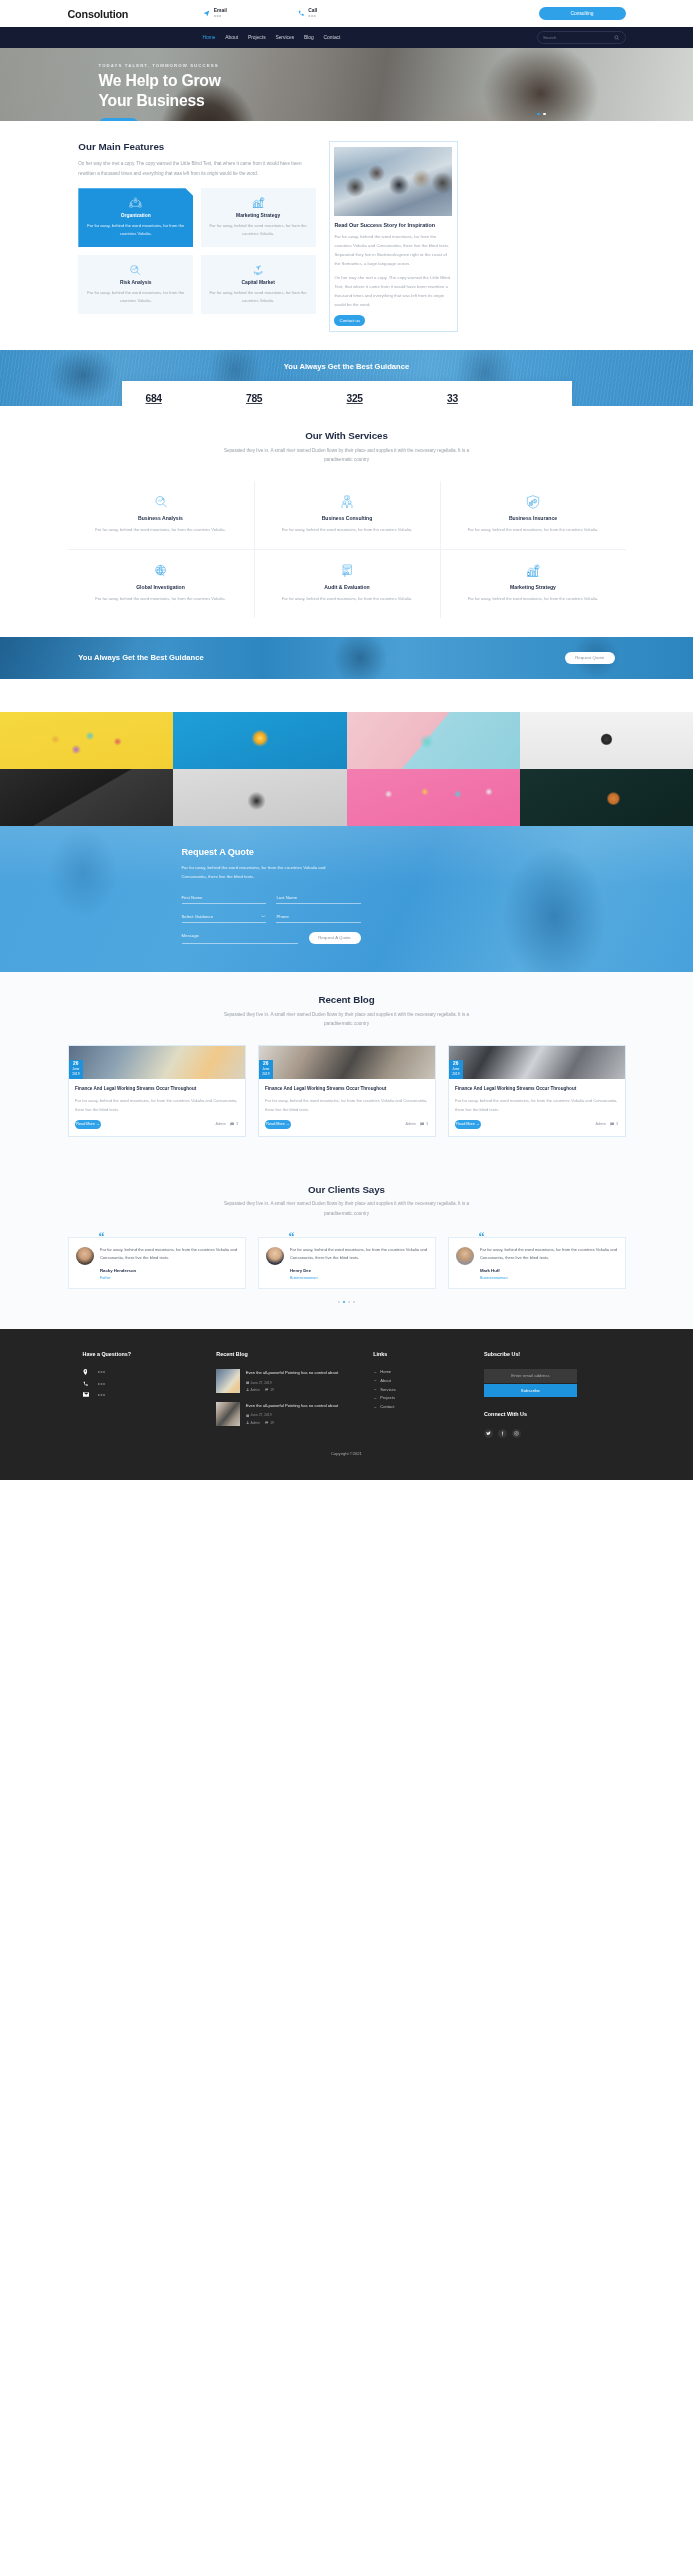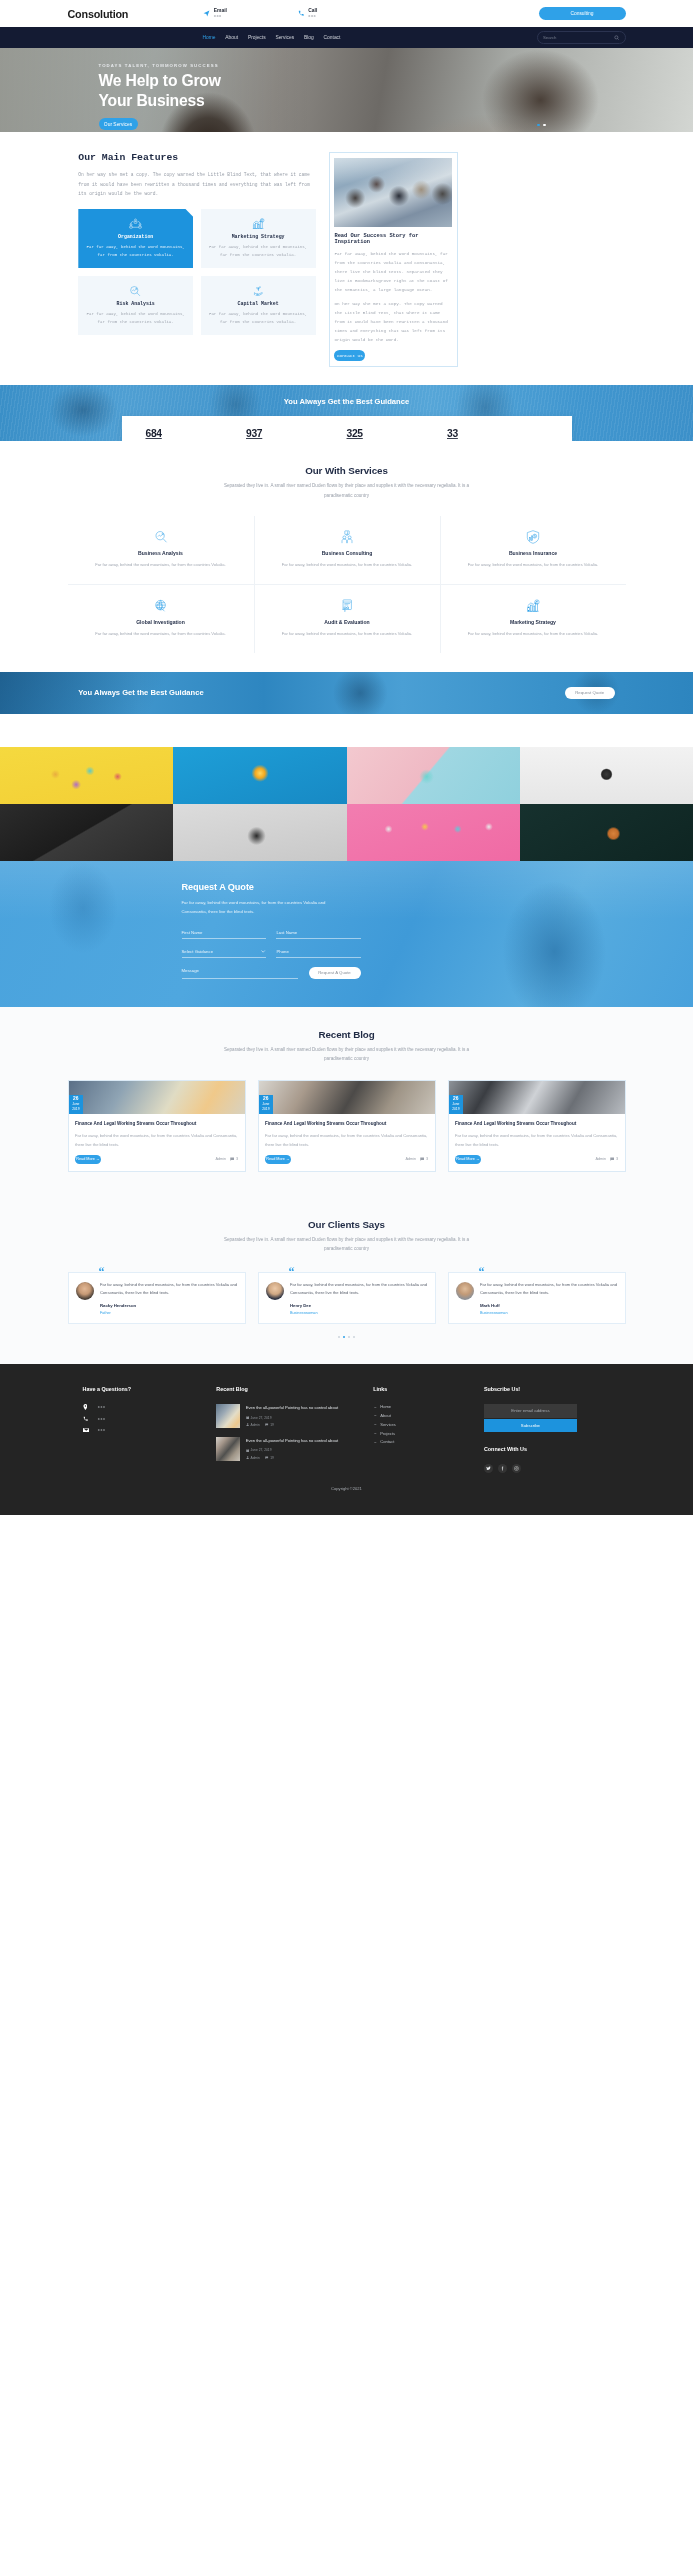--- a/index.html
+++ b/index.html
@@ -43,21 +43,21 @@
   .nav-spacer { flex:1; }
   .nav-search {
     width:89px; height:13px; border:0.5px solid #2b3350; border-radius:6.5px;
     display:flex; align-items:center; padding:0 5.4px; justify-content:space-between;
   }
   .nav-search .ph { font-size:4.3px; color:#747b8c; }
   .nav-search .mg { font-size:4.9px; color:#9aa1b0; }
 
   
   .hero {
-    height:84px; position:relative; overflow:hidden;
+    height:73px; position:relative; overflow:hidden;
     background:linear-gradient(100deg,#c9ccc4 0%,#b6bcb8 22%,#8d8a85 40%,#6d6a66 55%,#a5a8a4 72%,#d3d6d2 100%);
   }
   .hero:before{
     content:""; position:absolute; inset:0;
     background:
       radial-gradient(ellipse 70px 81px at 30% 120%, #2a2019 0%, rgba(42,32,25,.75) 38%, rgba(42,32,25,0) 70%),
       radial-gradient(ellipse 81px 70px at 78% 62%, rgba(60,48,40,.88) 0%, rgba(60,48,40,.35) 45%, rgba(60,48,40,0) 72%),
       radial-gradient(ellipse 108px 49px at 70% 120%, rgba(150,140,130,.8) 0%, rgba(150,140,130,0) 70%),
       linear-gradient(90deg, rgba(0,0,0,.25) 0%, rgba(0,0,0,0) 45%);
   }
@@ -84,21 +84,21 @@
   .sec-title {
     font-size:9.8px; font-weight:bold; color:#1f2a44; text-align:center;
     letter-spacing:-0.1px;
   }
   .sec-sub {
     font-size:4.6px; color:#9aa0aa; text-align:center; line-height:2.1;
     max-width:255px; margin:4.9px auto 0;
   }
 
   
-  .features { padding:20.6px 0 18.4px;font-family:Liberation Mono, monospace; }
+  .features { padding:20.6px 0 18.4px; }
   .features .wrap { display:flex; gap:13px; }
   .feat-left { width:248px; padding-left:10.8px; }
   .feat-left h2 { font-size:9.8px; font-weight:bold; color:#1f2a44; }
   .feat-left p {
     font-size:4.6px; color:#9aa0aa; line-height:2.15; margin-top:6.5px;
   }
   .feat-grid { display:grid; grid-template-columns:1fr 1fr; gap:7.6px; margin-top:9.8px; }
   .feat-card {
     background:#f2f7fb; padding:8.7px 6.5px 8.7px; text-align:center;
     position:relative; min-height:56px;
@@ -492,21 +492,21 @@
 </section>
 
 <section class="counter">
   <h2>You Always Get the Best Guidance</h2>
   <div class="counter-box">
     <div class="cbox">
       <div class="n">684</div>
 
     </div>
     <div class="cbox">
-      <div class="n">937</div>
+      <div class="n">785</div>
 
     </div>
     <div class="cbox">
       <div class="n">325</div>
 
     </div>
     <div class="cbox">
       <div class="n">33</div>
 
     </div>

